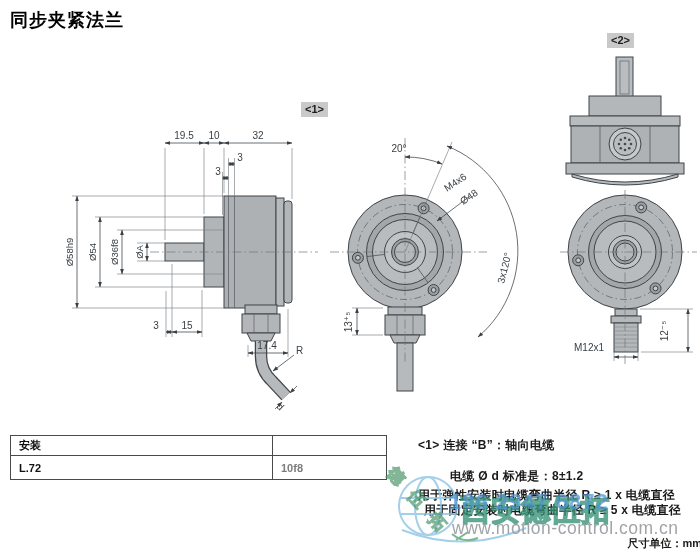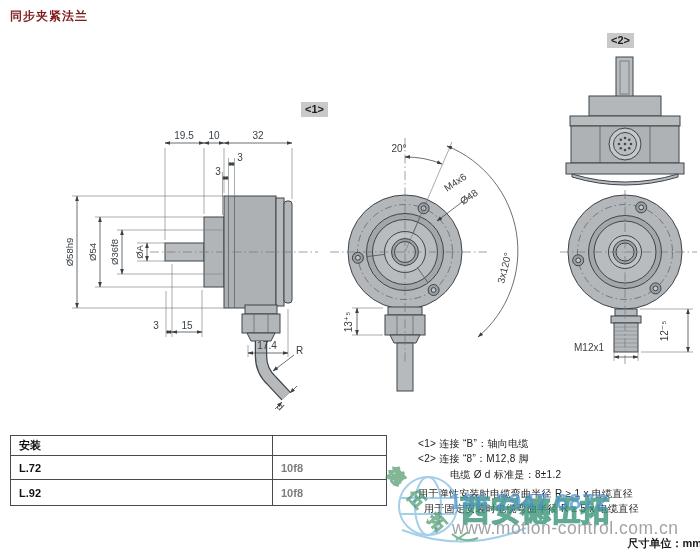--- a/index.html
+++ b/index.html
@@ -1,33 +1,33 @@
 <!DOCTYPE html>
 <html><head>
 <meta charset="utf-8">
 <style>
   html,body{margin:0;padding:0;background:#fff;}
   #stage{position:relative;width:700px;height:560px;background:#fff;overflow:hidden;
          font-family:"Liberation Sans","DejaVu Sans",sans-serif;}
-  .page-title{position:absolute;left:10px;top:8px;font-size:12px;font-weight:bold;color:#7f1d1d;letter-spacing:1px;}
+  .page-title{position:absolute;left:10px;top:8px;font-size:18px;font-weight:bold;color:#000000;letter-spacing:1px;}
   .viewtag{position:absolute;background:#c9c9c9;color:#1c1c1c;font-size:11px;font-weight:bold;
            padding:0 4px;line-height:15px;}
   svg text{font-family:"Liberation Sans","DejaVu Sans",sans-serif;fill:#3a4045;}
   
   .spec-table{position:absolute;left:10px;top:435px;width:377px;border-collapse:collapse;}
   .spec-table td{border:1.5px solid #4a4a4a;font-size:11px;color:#111;padding:2px 8px;vertical-align:middle;}
   .spec-table td.c1{width:245px;font-weight:bold;}
   .spec-table tr.hdr td{font-weight:bold;}
   .spec-table td.val{color:#7d7d7d;font-weight:bold;}
   .spec-table tr.r1 td{height:15px;margin-left:24px;}
   .spec-table tr.r2 td{height:19px;}
   .spec-table tr.r3 td{height:19px;}
   .spec-table tr.r4 td{height:21px;}
   
-  .note-line{position:absolute;font-size:10px;font-weight:400;color:#1a1a1a;letter-spacing:.3px;white-space:nowrap;}
+  .note-line{position:absolute;font-size:12px;font-weight:700;color:#1a1a1a;letter-spacing:.3px;white-space:nowrap;}
   .unit-line{position:absolute;left:422px;top:536px;width:280px;text-align:right;font-size:11px;font-weight:600;color:#1a1a1a;}
   
   .wm{position:absolute;pointer-events:none;white-space:nowrap;}
   .wm-brand{left:461px;top:459px;font-size:29px;font-weight:bold;letter-spacing:1px;
             color:rgba(255,255,255,0.12);-webkit-text-stroke:1.6px rgba(47,143,114,.8);opacity:.95;z-index:6;margin-top:32px;}
   .wm-phone{left:449px;top:489px;font-size:22px;font-weight:bold;color:#4f93d4;opacity:.72;letter-spacing:1px;z-index:6;}
   .wm-site{left:452px;top:518px;font-size:17.5px;color:#9b9fa3;opacity:.95;letter-spacing:.5px;z-index:6;}
   .wm-seal{left:399px;top:462px;font-size:17px;font-weight:bold;letter-spacing:14px;
            color:rgba(255,255,255,0.1);-webkit-text-stroke:1.1px rgba(63,143,95,.65);
            transform:rotate(48deg);transform-origin:left top;z-index:7;}
@@ -277,29 +277,24 @@
   <table class="spec-table">
     <tbody>
       <tr class="hdr r1">
         <td class="c1">安装</td>
         <td></td>
       </tr>
       <tr class="r3">
         <td class="c1">L.72</td>
         <td class="val">10f8</td>
       </tr>
-      <tr class="r4">
-        <td class="c1">L.92</td>
-        <td class="val">10f8</td>
-      </tr>
     </tbody>
   </table>
 
   <div class="note-line" style="left:418px;top:437px;">&lt;1&gt; 连接 “B”：轴向电缆</div>
-  <div class="note-line" style="left:418px;top:452px;">&lt;2&gt; 连接 “8”：M12,8 脚</div>
   <div class="note-line" style="left:418px;top:468px;padding-left:32px;">电缆 Ø d 标准是：8±1.2</div>
   <div class="note-line" style="left:418px;top:487px;">用于弹性安装时电缆弯曲半径 R ≥ 1 x 电缆直径</div>
   <div class="note-line" style="left:424px;top:502px;">用于固定安装时电缆弯曲半径 R ≥ 5 x 电缆直径</div>
   <div class="unit-line">尺寸单位：mm</div>
 
   <svg class="wm" style="left:394px;top:468px;z-index:6;opacity:.8;" width="140" height="88" viewBox="0 0 140 88">
     <g fill="none" stroke="#8ec4e4" stroke-width="2">
       <circle cx="34" cy="38" r="29"></circle>
       <ellipse cx="34" cy="38" rx="13" ry="29"></ellipse>
       <line x1="6" y1="30" x2="62" y2="30"></line>

